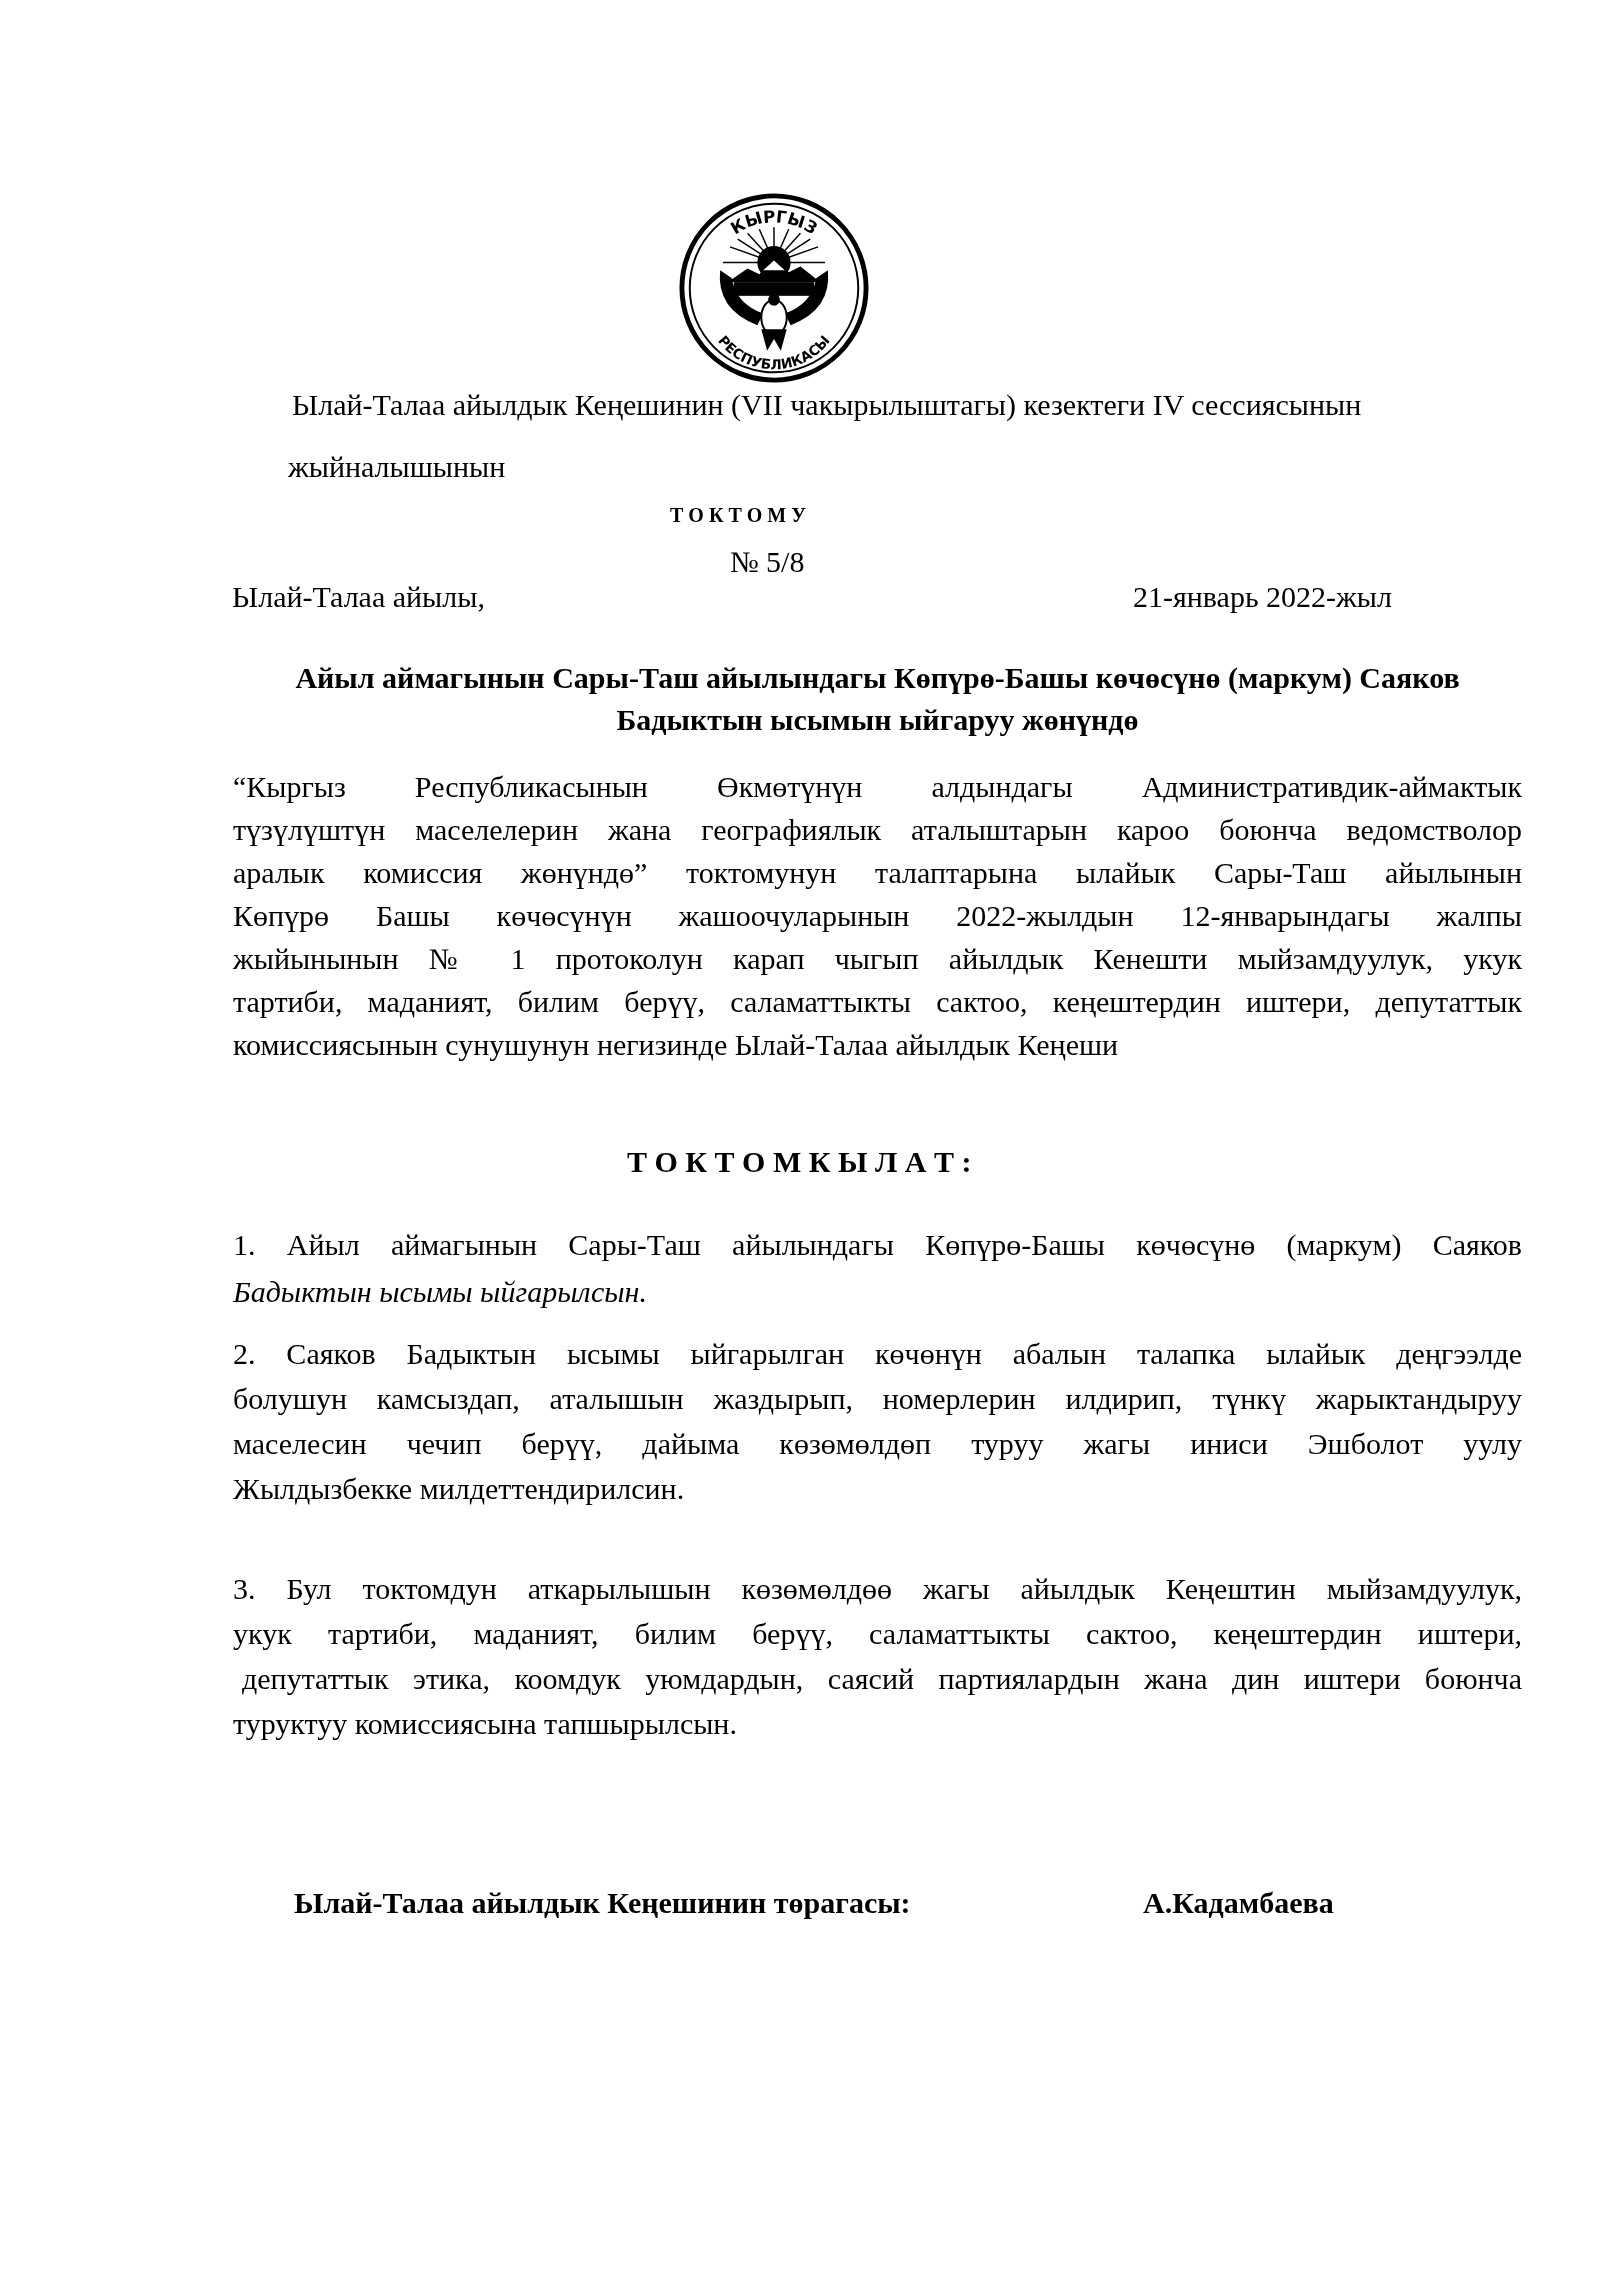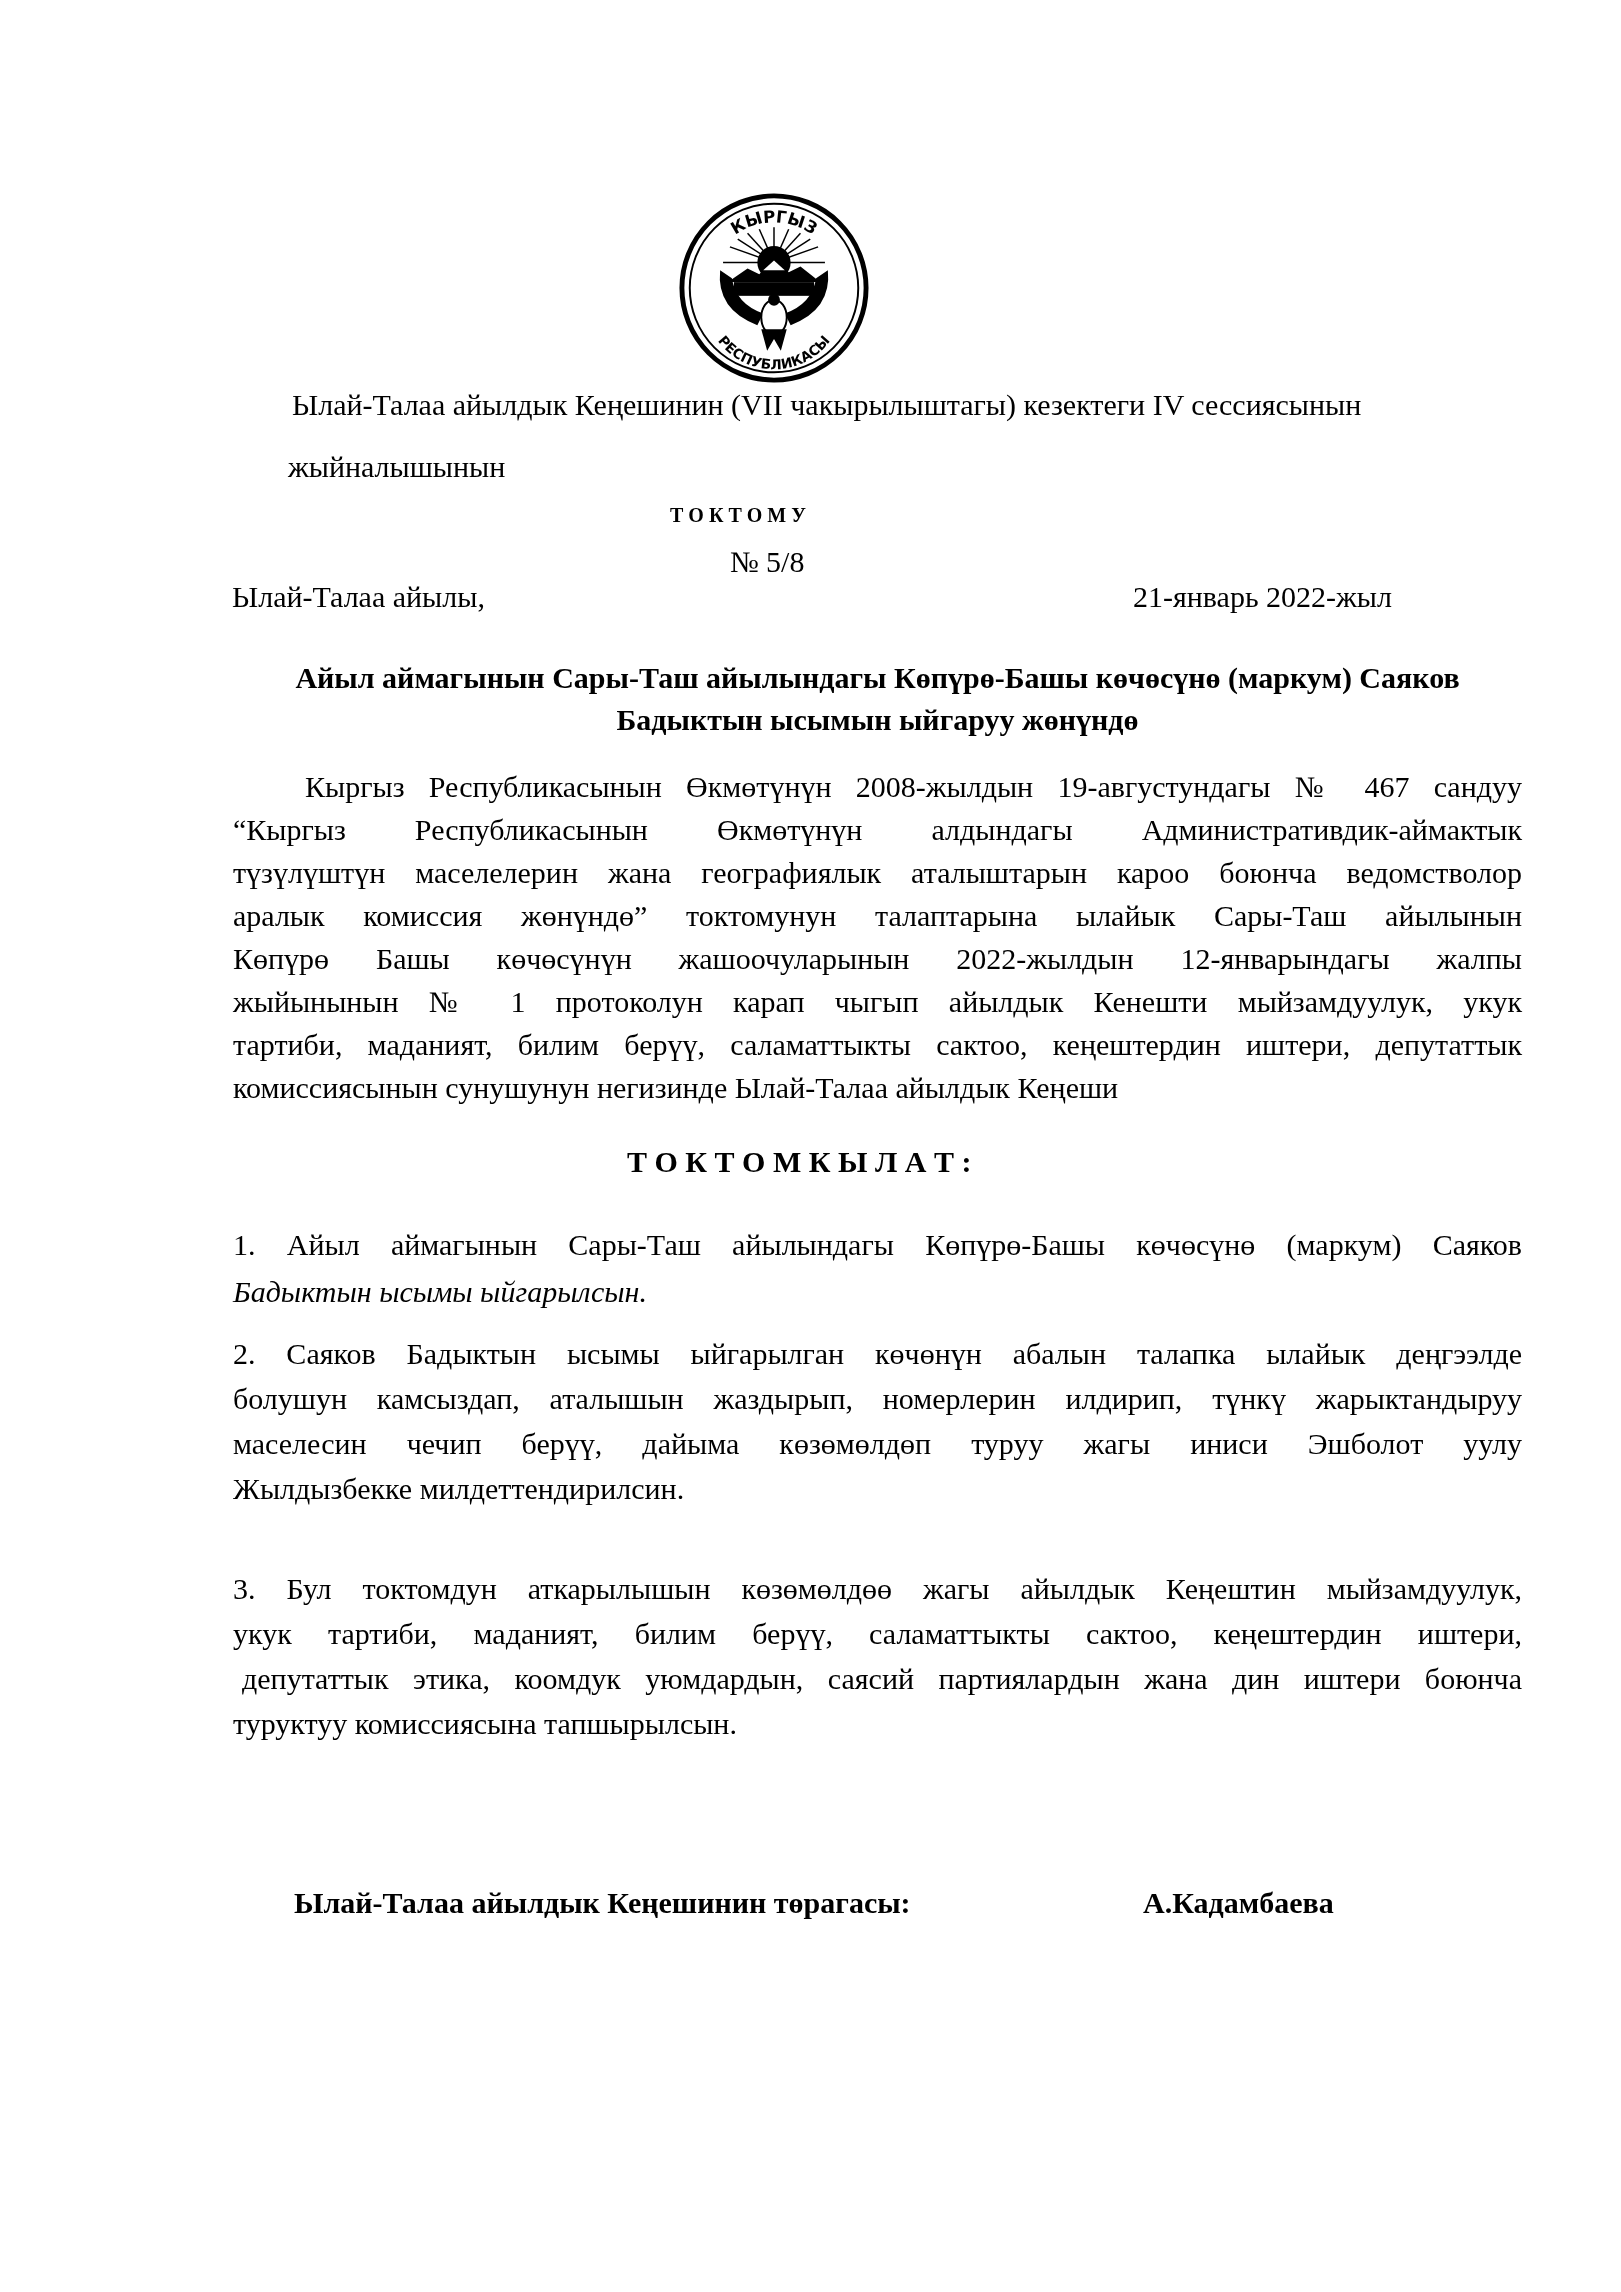--- a/index.html
+++ b/index.html
@@ -76,21 +76,20 @@
 
 <div class="abs line" style="left:232px; top:582px;">Ылай-Талаа айылы,</div>
 <div class="abs line" style="left:1133px; top:582px;">21-январь  2022-жыл</div>
 
 <div class="abs bold center" style="left:233px; width:1289px; top:657px; line-height:42px;">
   <div>Айыл аймагынын Сары-Таш айылындагы Көпүрө-Башы көчөсүнө (маркум) Саяков</div>
   <div>Бадыктын ысымын ыйгаруу жөнүндө</div>
 </div>
 
 <div class="justify" style="top:765px;">
-  <span class="row" style="padding-left:72px;">Кыргыз Республикасынын Өкмөтүнүн 2008-жылдын 19-августундагы № 467 сандуу</span>
   <span class="row">“Кыргыз Республикасынын Өкмөтүнүн алдындагы Административдик-аймактык</span>
   <span class="row">түзүлүштүн маселелерин жана географиялык аталыштарын карoo боюнча ведомстволор</span>
   <span class="row">аралык комиссия жөнүндө” токтомунун талаптарына ылайык Сары-Таш айылынын</span>
   <span class="row">Көпүрө Башы көчөсүнүн жашоочуларынын 2022-жылдын 12-январындагы жалпы</span>
   <span class="row">жыйынынын  № 1 протоколун карап чыгып айылдык Кенешти мыйзамдуулук, укук</span>
   <span class="row">тартиби, маданият, билим берүү, саламаттыкты сактоо, кеңештердин иштери, депутаттык</span>
   <span class="row last">комиссиясынын сунушунун негизинде Ылай-Талаа айылдык Кеңеши</span>
 </div>
 
 <div class="abs line bold" style="left:627px; top:1147px;">Т О К Т О М  К Ы Л А Т :</div>

